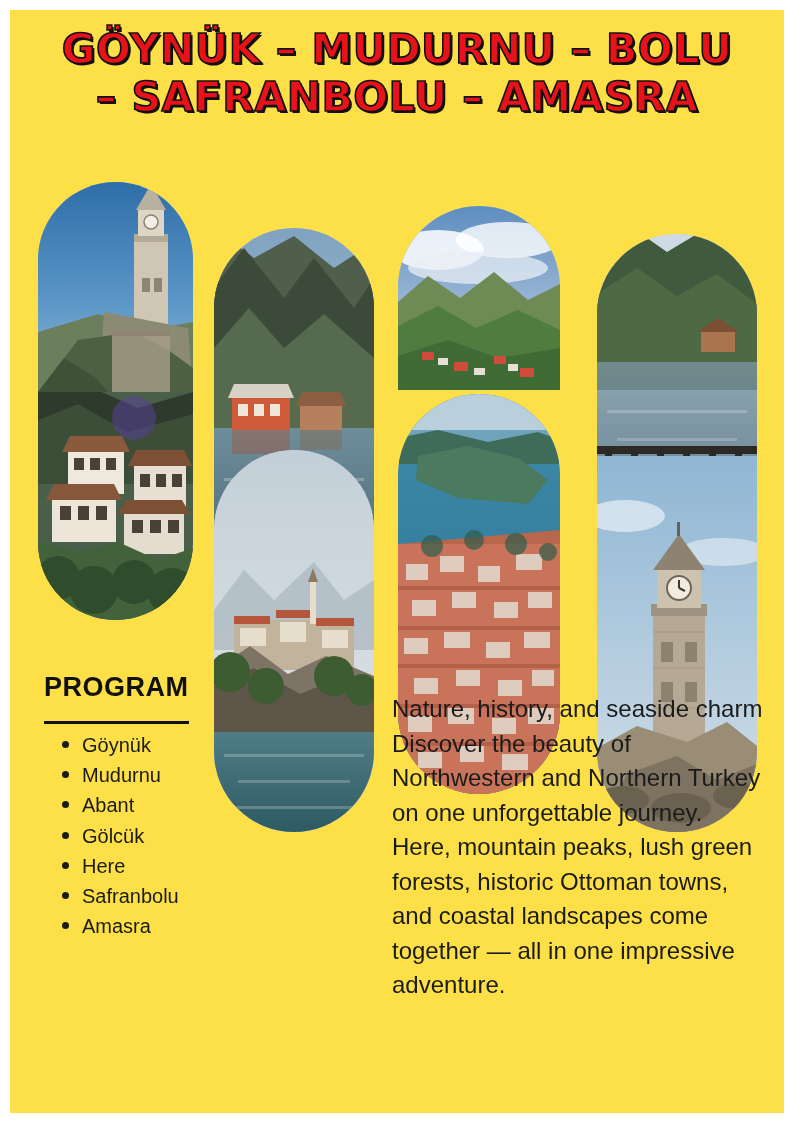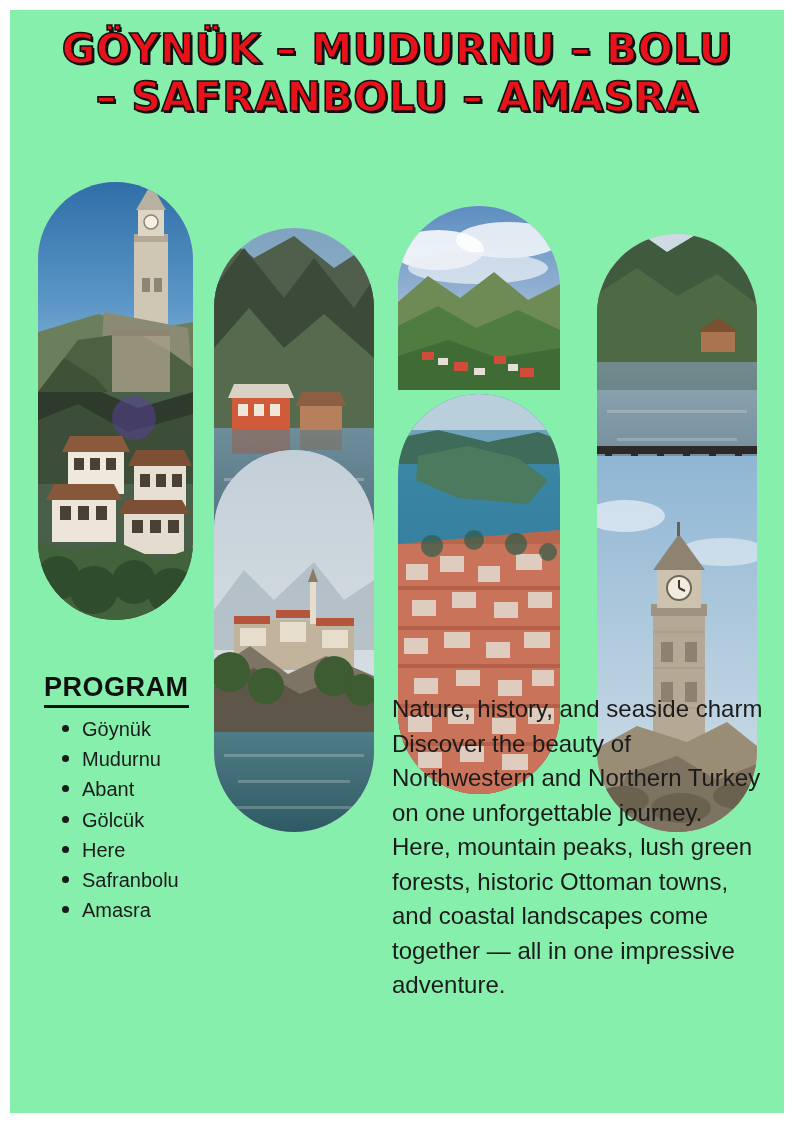--- a/index.html
+++ b/index.html
@@ -4,21 +4,21 @@
 <style>
   * { box-sizing: border-box; margin: 0; padding: 0; }
   html, body {
     width: 794px; height: 1123px;
     font-family: "Liberation Sans", sans-serif;
     background: #ffffff;
   }
   .poster {
     position: relative;
     width: 794px; height: 1123px;
-    background: #86efac;
+    background: #fde047;
     overflow: hidden;
   }
   
   .poster::before {
     content: "";
     position: absolute;
     inset: 0;
     border: 10px solid #ffffff;
     pointer-events: none;
     z-index: 50;
@@ -60,21 +60,21 @@
     left: 42px; top: 672px;
     width: 320px;
   }
   .program-title {
     font-size: 27px;
     font-weight: 700;
     color: #111;
     letter-spacing: 0.5px;
     border-bottom: 3px solid #111;
     display: inline-block;
-    padding-bottom: 2px;
+    padding-bottom: 18px;
     margin-left: 2px;
   }
   .program ul {
     margin-top: 6px;
     margin-left: 40px;
   }
   .program li {
     font-size: 20px;
     color: #1b1b1b;
     line-height: 1.51;

